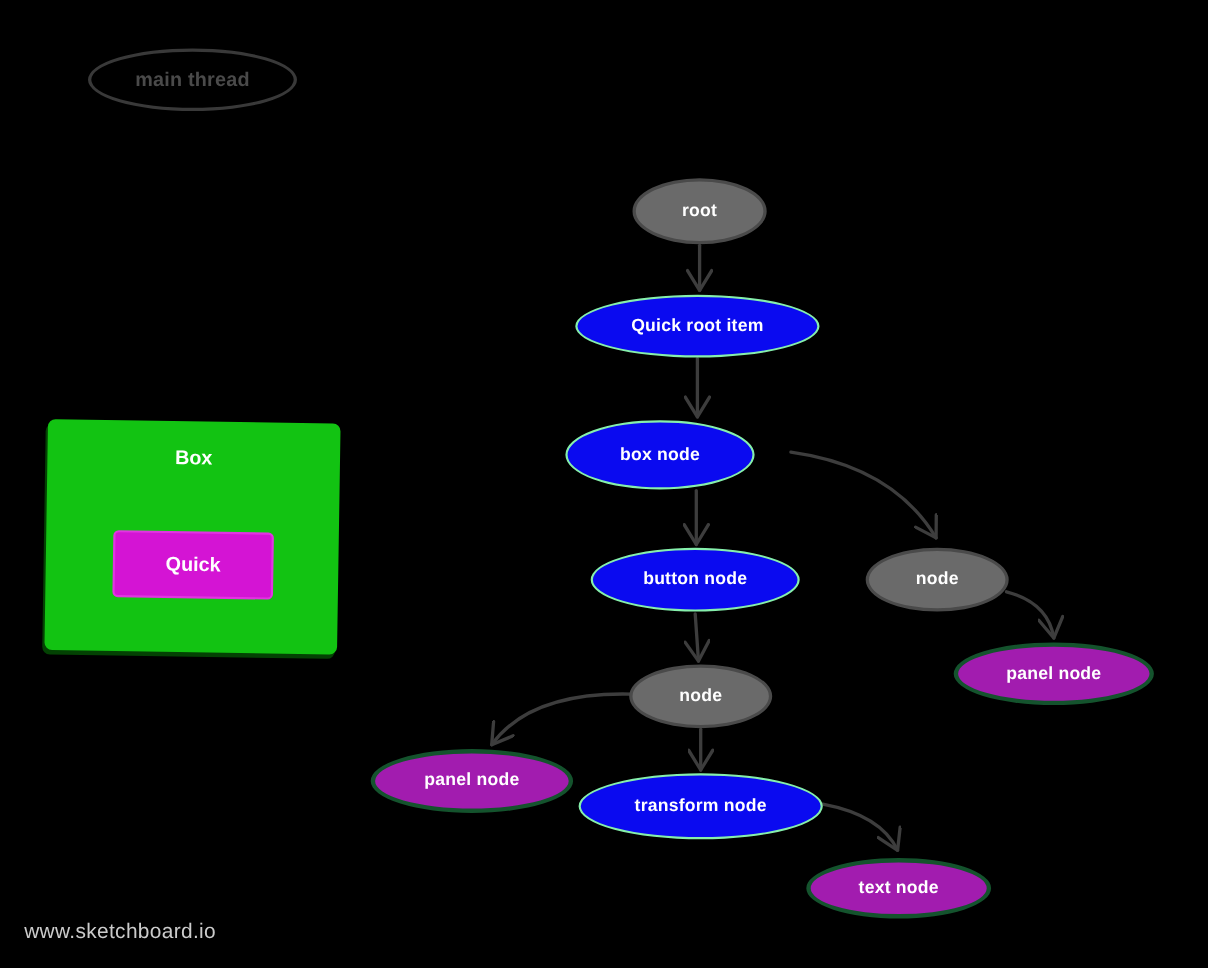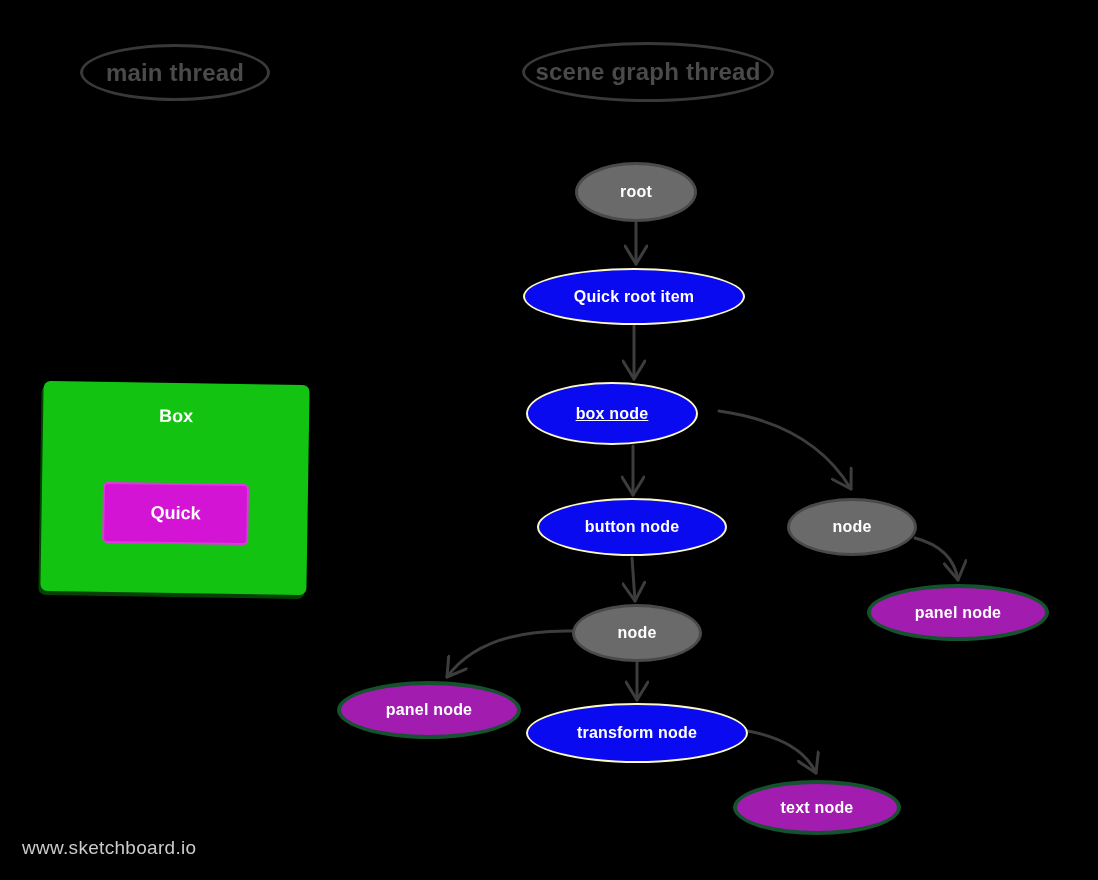--- a/index.html
+++ b/index.html
@@ -13,34 +13,34 @@
   .edges{position:absolute;left:0;top:0;width:1098px;height:880px;}
   .node{
     position:absolute;
     border-radius:50%;
     display:flex;align-items:center;justify-content:center;
     color:#ffffff;font-weight:bold;font-size:16px;
     box-sizing:border-box;
     letter-spacing:.2px;
     white-space:nowrap;
   }
-  .node.blue{background:#0a0af0;border:2px solid #fef9c3;}
+  .node.blue{background:#0a0af0;border:2px solid #86efac;}
   .node.red{background:#a21caf;border:4px solid #14532d;}
   .node.gray{background:#6a6a6a;border:3px solid #4a4a4a;}
   .node.outline{
     background:transparent;
     border:3px solid #393939;
-    color:#4a4a4a;font-size:24px;
+    color:#4a4a4a;font-size:18px;
   }
   
   #lane-main     {left:80px;  top:44px;  width:190px; height:57px;}
   #lane-scene    {left:522px; top:42px;  width:252px; height:60px;}
   #n-root        {left:575px; top:162px; width:122px; height:60px;}
   #n-quick       {left:523px; top:268px; width:222px; height:57px;}
-  #n-boxnode     {left:526px; top:382px; width:172px; height:63px;text-decoration:underline;}
+  #n-boxnode     {left:514px; top:382px; width:172px; height:63px;}
   #n-buttonnode  {left:537px; top:498px; width:190px; height:58px;text-align:right;}
   #n-node-right  {left:787px; top:498px; width:130px; height:58px;}
   #n-panel-right {left:867px; top:584px; width:182px; height:57px;}
   #n-node-center {left:572px; top:604px; width:130px; height:58px;}
   #n-panel-left  {left:337px; top:681px; width:184px; height:58px;}
   #n-transform   {left:526px; top:703px; width:222px; height:60px;}
   #n-textnode    {left:733px; top:780px; width:168px; height:55px;}
 
   .ui-box{
     position:absolute;left:42px;top:383px;width:266px;height:210px;
@@ -84,23 +84,20 @@
       <path d="M632,558 L635,601" marker-end="url(#chev)"></path>
       <path d="M573,631 Q482,629 447,677" marker-end="url(#chev)"></path>
       <path d="M637,663 L637,700" marker-end="url(#chev)"></path>
       <path d="M748,731 Q801,741 816,773" marker-end="url(#chev)"></path>
     </g>
   </svg>
 
   <div class="node outline" id="lane-main">
     <span>main thread</span>
   </div>
-  <div class="node outline" id="lane-scene">
-    <span>scene graph thread</span>
-  </div>
 
   <div class="node gray" id="n-root">
     <span>root</span>
   </div>
   <div class="node blue" id="n-quick">
     <span>Quick root item</span>
   </div>
   <div class="node blue" id="n-boxnode">
     <span>box node</span>
   </div>

